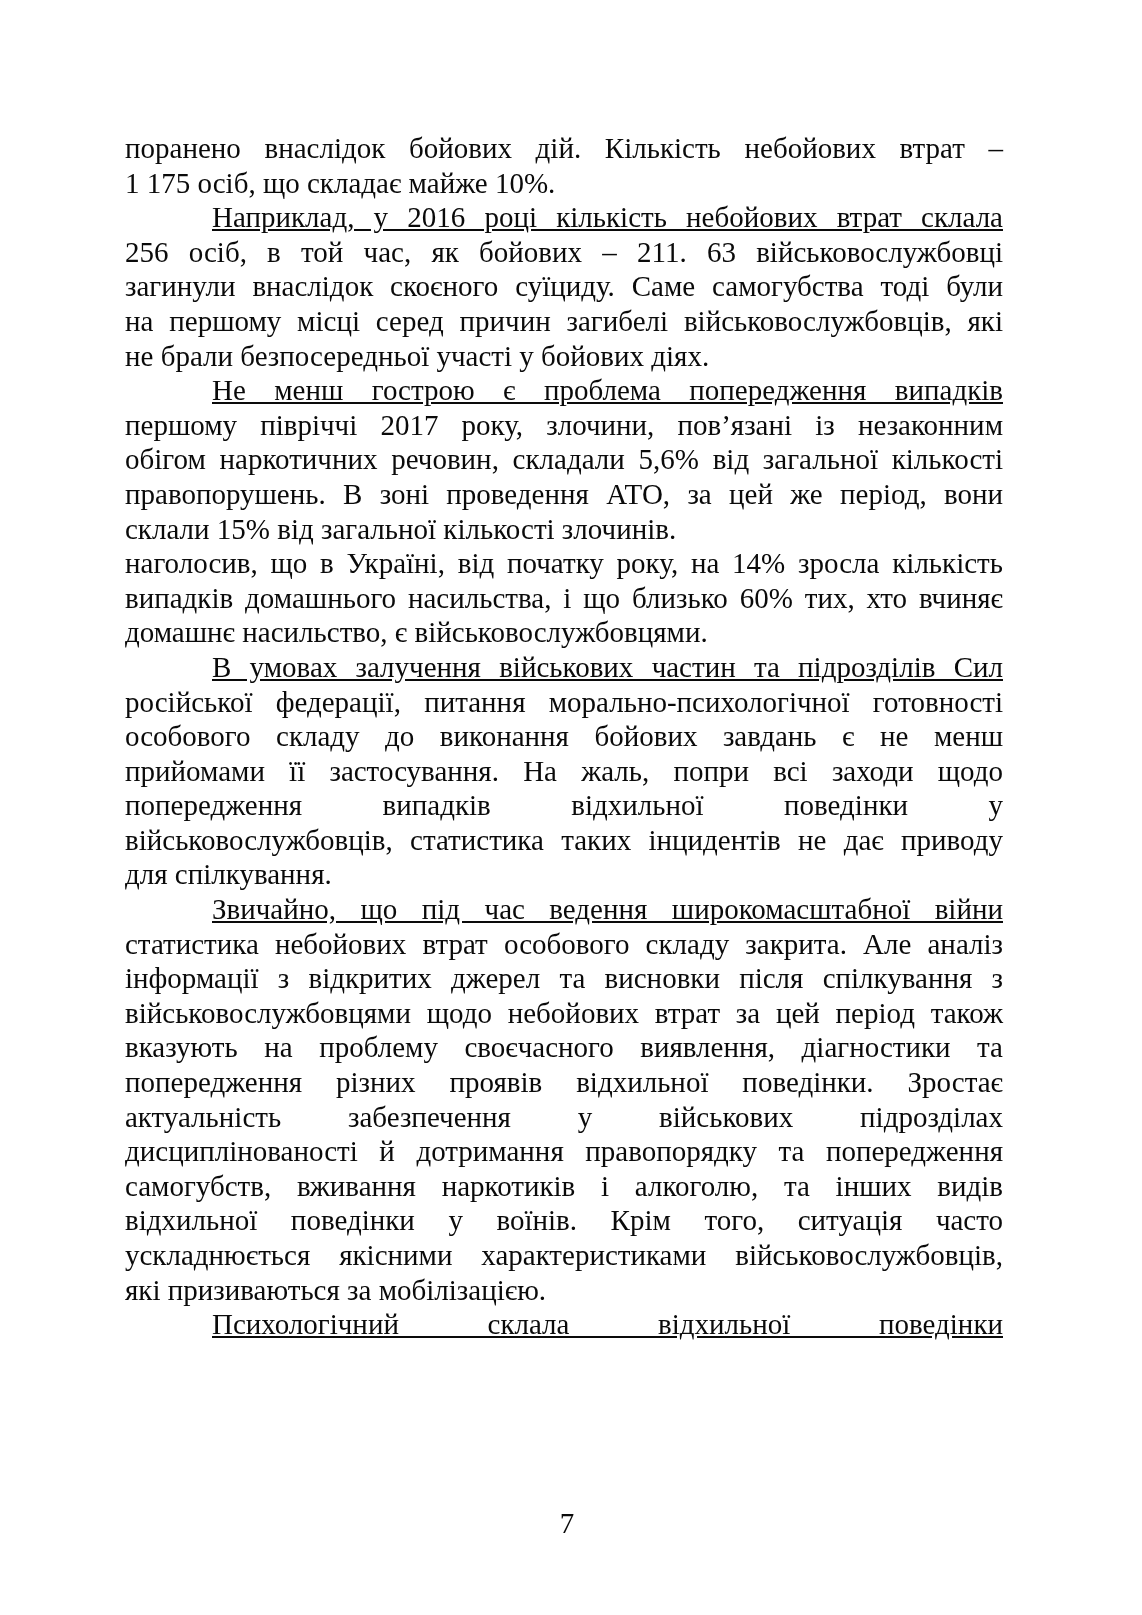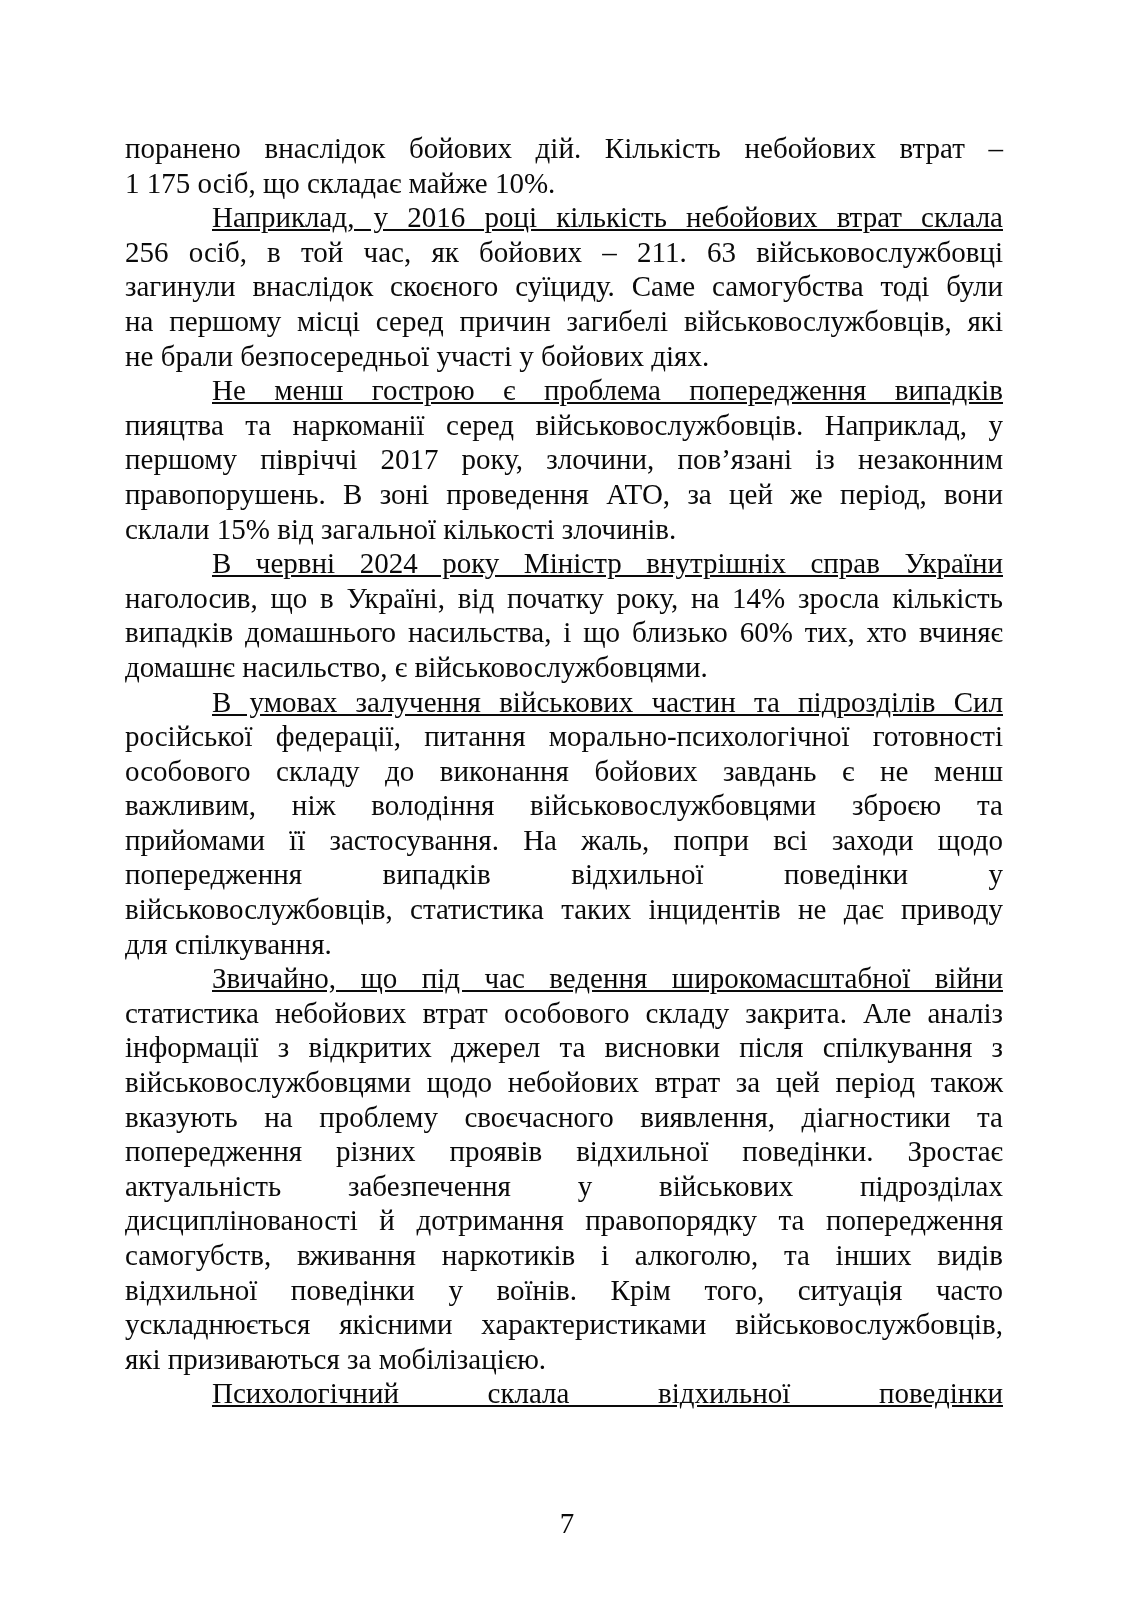--- a/index.html
+++ b/index.html
@@ -53,32 +53,30 @@
 <div class="page">
   <div class="body-text">
       <div class="line">поранено внаслідок бойових дій. Кількість небойових втрат –</div>
       <div class="line end">1 175 осіб, що складає майже 10%.</div>
       <div class="line indent">Наприклад, у 2016 році кількість небойових втрат склала</div>
       <div class="line">256 осіб, в той час, як бойових – 211. 63 військовослужбовці</div>
       <div class="line">загинули внаслідок скоєного суїциду. Саме самогубства тоді були</div>
       <div class="line">на першому місці серед причин загибелі військовослужбовців, які</div>
       <div class="line end">не брали безпосередньої участі у бойових діях.</div>
       <div class="line indent">Не менш гострою є проблема попередження випадків</div>
-      <div class="line">пияцтва та наркоманії серед військовослужбовців. Наприклад, у</div>
       <div class="line">першому півріччі 2017 року, злочини, пов’язані із незаконним</div>
+      <div class="line">обігом наркотичних речовин, складали 5,6% від загальної кількості</div>
       <div class="line">правопорушень. В зоні проведення АТО, за цей же період, вони</div>
       <div class="line end">склали 15% від загальної кількості злочинів.</div>
-      <div class="line indent">В червні 2024 року Міністр внутрішніх справ України</div>
       <div class="line">наголосив, що в Україні, від початку року, на 14% зросла кількість</div>
       <div class="line">випадків домашнього насильства, і що близько 60% тих, хто вчиняє</div>
       <div class="line end">домашнє насильство, є військовослужбовцями.</div>
       <div class="line indent">В умовах залучення військових частин та підрозділів Сил</div>
       <div class="line">російської федерації, питання морально-психологічної готовності</div>
       <div class="line">особового складу до виконання бойових завдань є не менш</div>
-      <div class="line">важливим, ніж володіння військовослужбовцями зброєю та</div>
       <div class="line">прийомами її застосування. На жаль, попри всі заходи щодо</div>
       <div class="line">попередження випадків відхильної поведінки у</div>
       <div class="line">військовослужбовців, статистика таких інцидентів не дає приводу</div>
       <div class="line end">для спілкування.</div>
       <div class="line indent">Звичайно, що під час ведення широкомасштабної війни</div>
       <div class="line">статистика небойових втрат особового складу закрита. Але аналіз</div>
       <div class="line">інформації з відкритих джерел та висновки після спілкування з</div>
       <div class="line">військовослужбовцями щодо небойових втрат за цей період також</div>
       <div class="line">вказують на проблему своєчасного виявлення, діагностики та</div>
       <div class="line">попередження різних проявів відхильної поведінки. Зростає</div>

